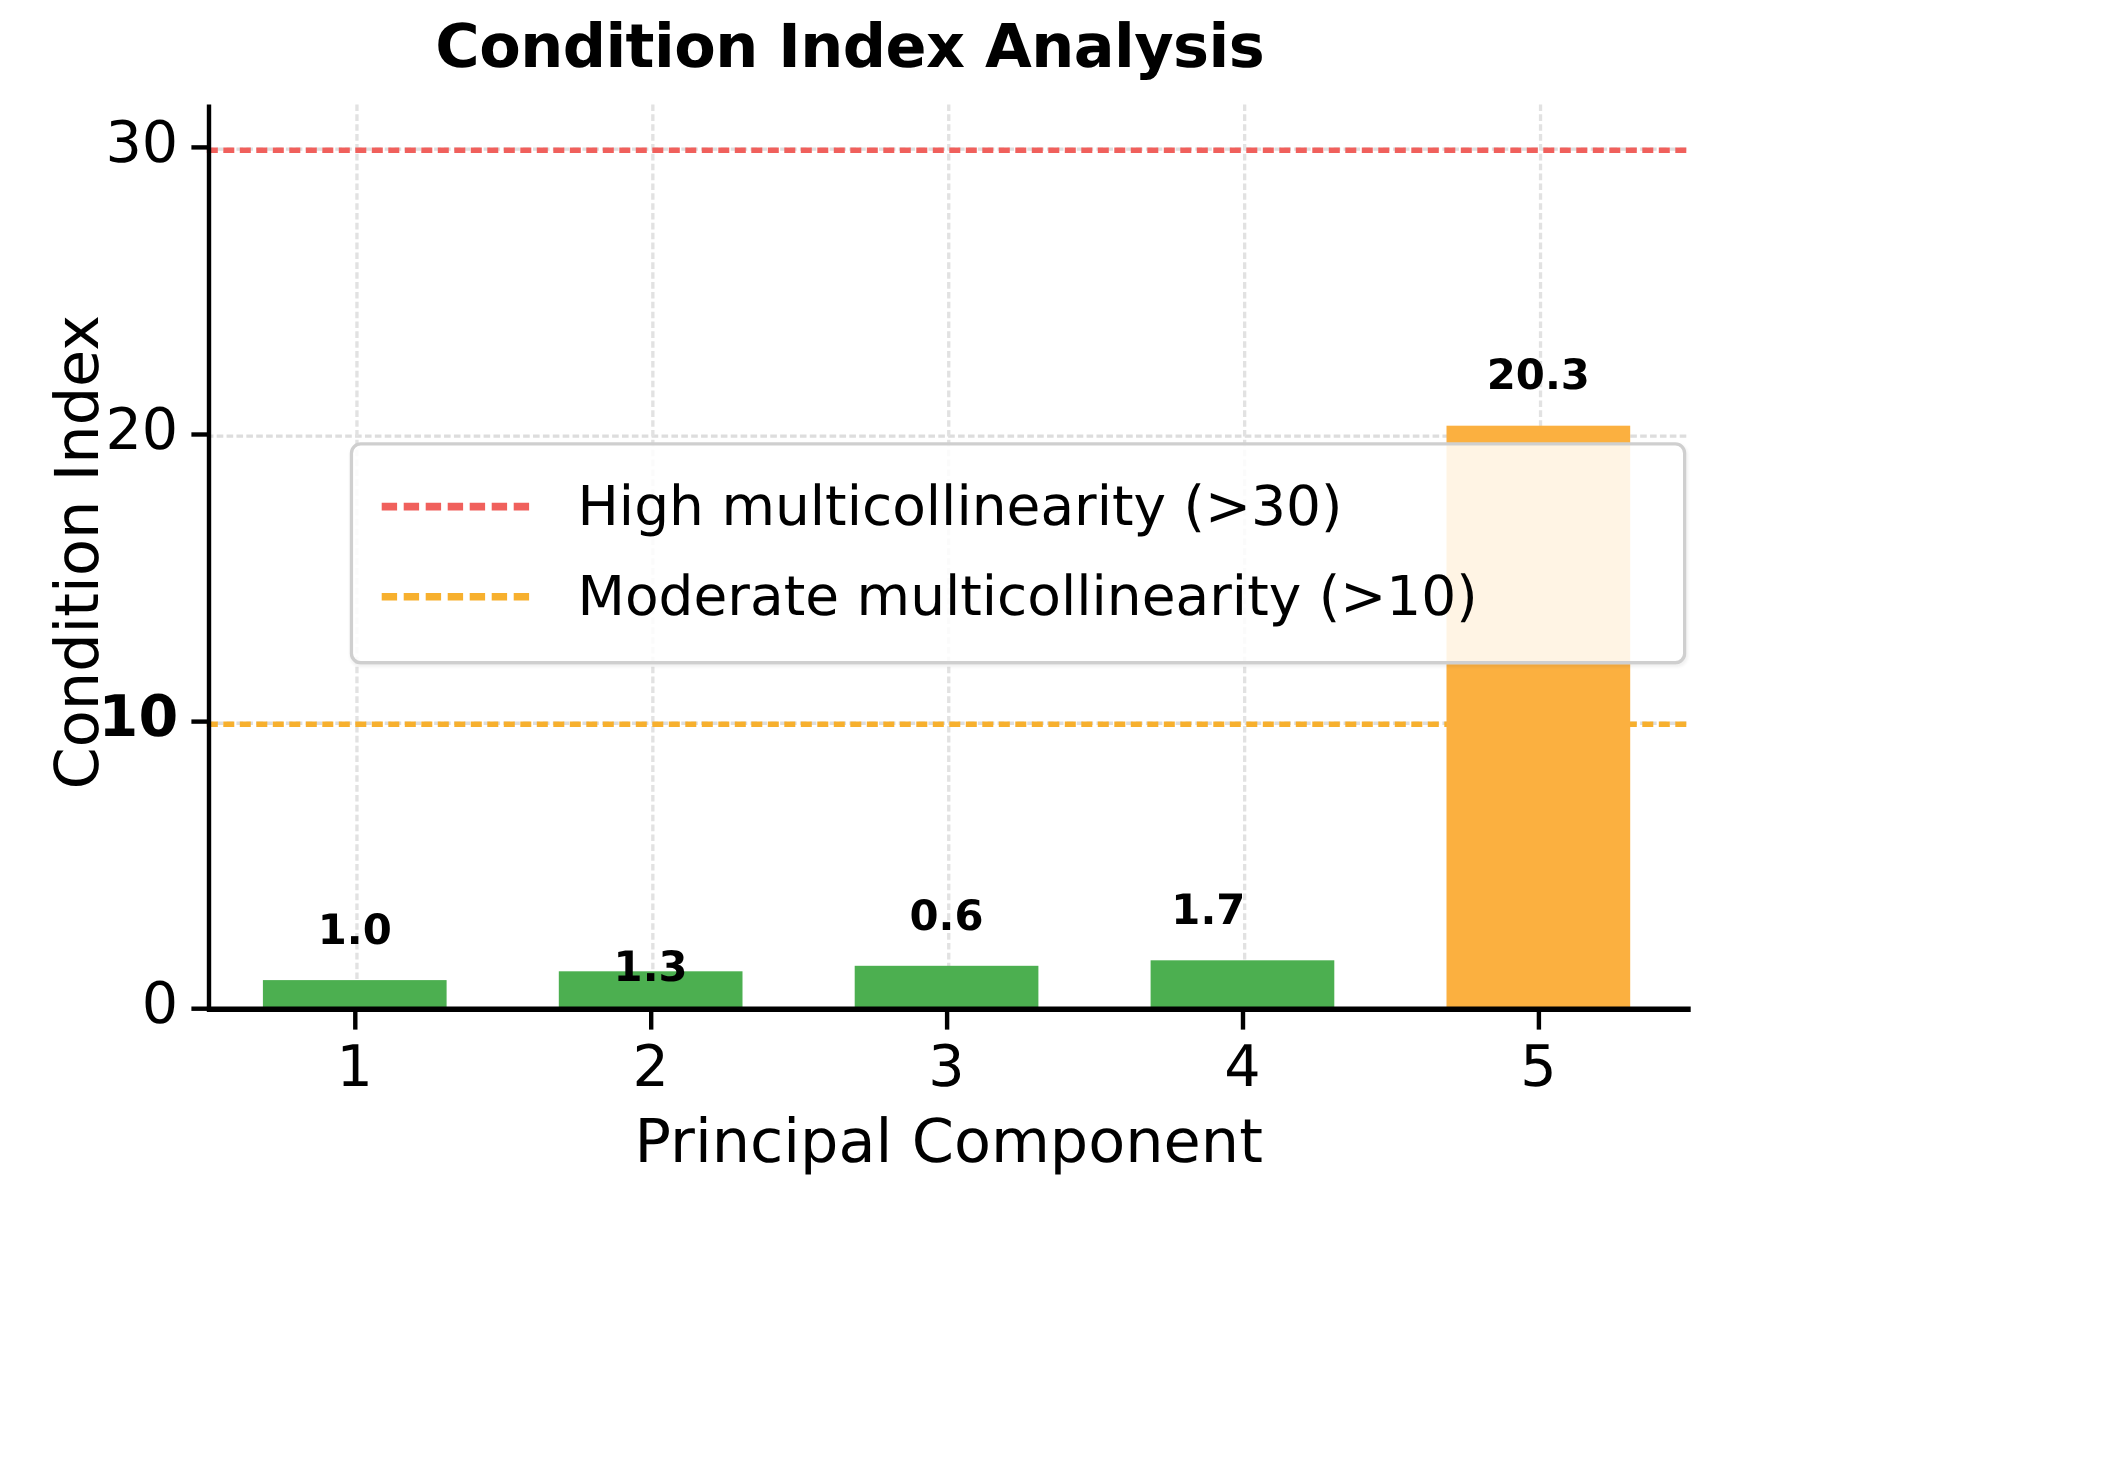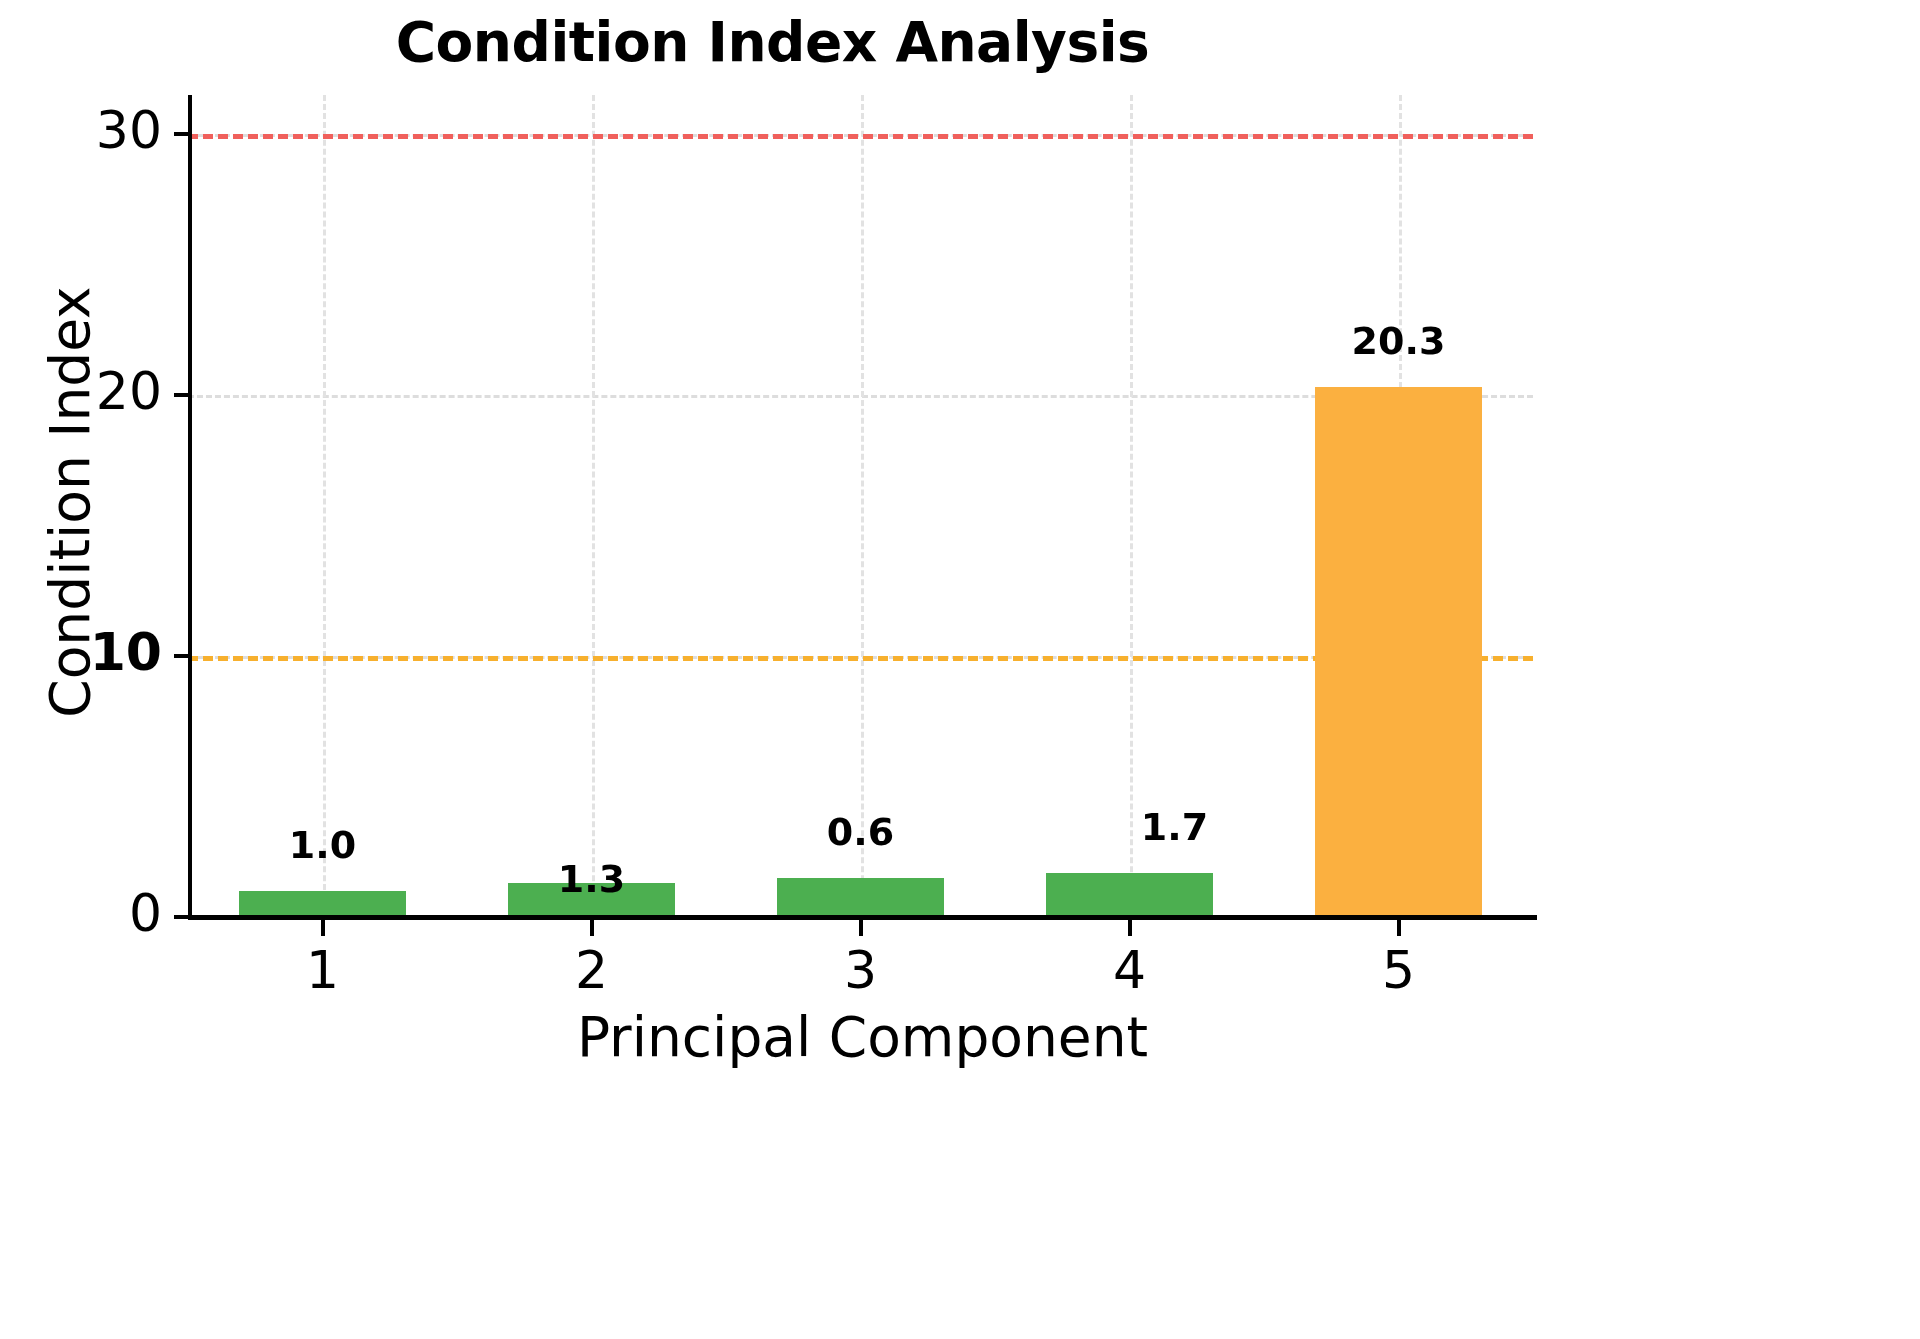--- a/index.html
+++ b/index.html
@@ -208,21 +208,21 @@
       <div class="grid-v" style="left: 1210.5px;"></div>
       <div class="threshold high" style="top: 39.1429px;"></div>
       <div class="threshold moderate" style="top: 561.048px;"></div>
       <div class="bar" style="left: 51.11px; width: 166.78px; height: 26.0952px; background: rgb(76, 175, 80);"></div>
       <div class="bar-value" style="left: 0px; width: 269px; top: 727.905px;">1.0</div>
       <div class="bar" style="left: 320.11px; width: 166.78px; height: 33.9238px; background: rgb(76, 175, 80);"></div>
       <div class="bar-value" style="left: 269px; width: 269px; top: 762px;">1.3</div>
       <div class="bar" style="left: 589.11px; width: 166.78px; height: 39.1429px; background: rgb(76, 175, 80);"></div>
       <div class="bar-value" style="left: 538px; width: 269px; top: 714.857px;">0.6</div>
       <div class="bar" style="left: 858.11px; width: 166.78px; height: 44.3619px; background: rgb(76, 175, 80);"></div>
-      <div class="bar-value" style="left: 852px; width: 269px; top: 709.638px;">1.7</div>
+      <div class="bar-value" style="left: 776px; width: 269px; top: 709.638px;">1.7</div>
       <div class="bar" style="left: 1127.11px; width: 166.78px; height: 529.733px; background: rgb(251, 176, 64);"></div>
       <div class="bar-value" style="left: 1076px; width: 269px; top: 224.267px;">20.3</div>
     </div>
 
   <div id="spine-left"></div>
   <div id="spine-bottom"></div>
 
   <div id="ticks-and-labels">
       <div class="tick-y" style="top: 915px;"></div>
       <div class="ytick-label" style="top: 887px;">0</div>
@@ -237,18 +237,28 @@
       <div class="tick-x" style="left: 589.5px;"></div>
       <div class="xtick-label" style="left: 457px; width: 269px;">2</div>
       <div class="tick-x" style="left: 858.5px;"></div>
       <div class="xtick-label" style="left: 726px; width: 269px;">3</div>
       <div class="tick-x" style="left: 1127.5px;"></div>
       <div class="xtick-label" style="left: 995px; width: 269px;">4</div>
       <div class="tick-x" style="left: 1396.5px;"></div>
       <div class="xtick-label" style="left: 1264px; width: 269px;">5</div>
     </div>
 
+  <div id="legend">
+    <div class="legend-row">
+      <span class="legend-swatch red"></span>
+      <span class="legend-label">High multicollinearity (&gt;30)</span>
+    </div>
+    <div class="legend-row">
+      <span class="legend-swatch orange"></span>
+      <span class="legend-label">Moderate multicollinearity (&gt;10)</span>
+    </div>
+  </div>
 
   <div id="xlabel">Principal Component</div>
 
   <div id="ylabel">Condition Index</div>
 
 </div>
 
 </body></html>

